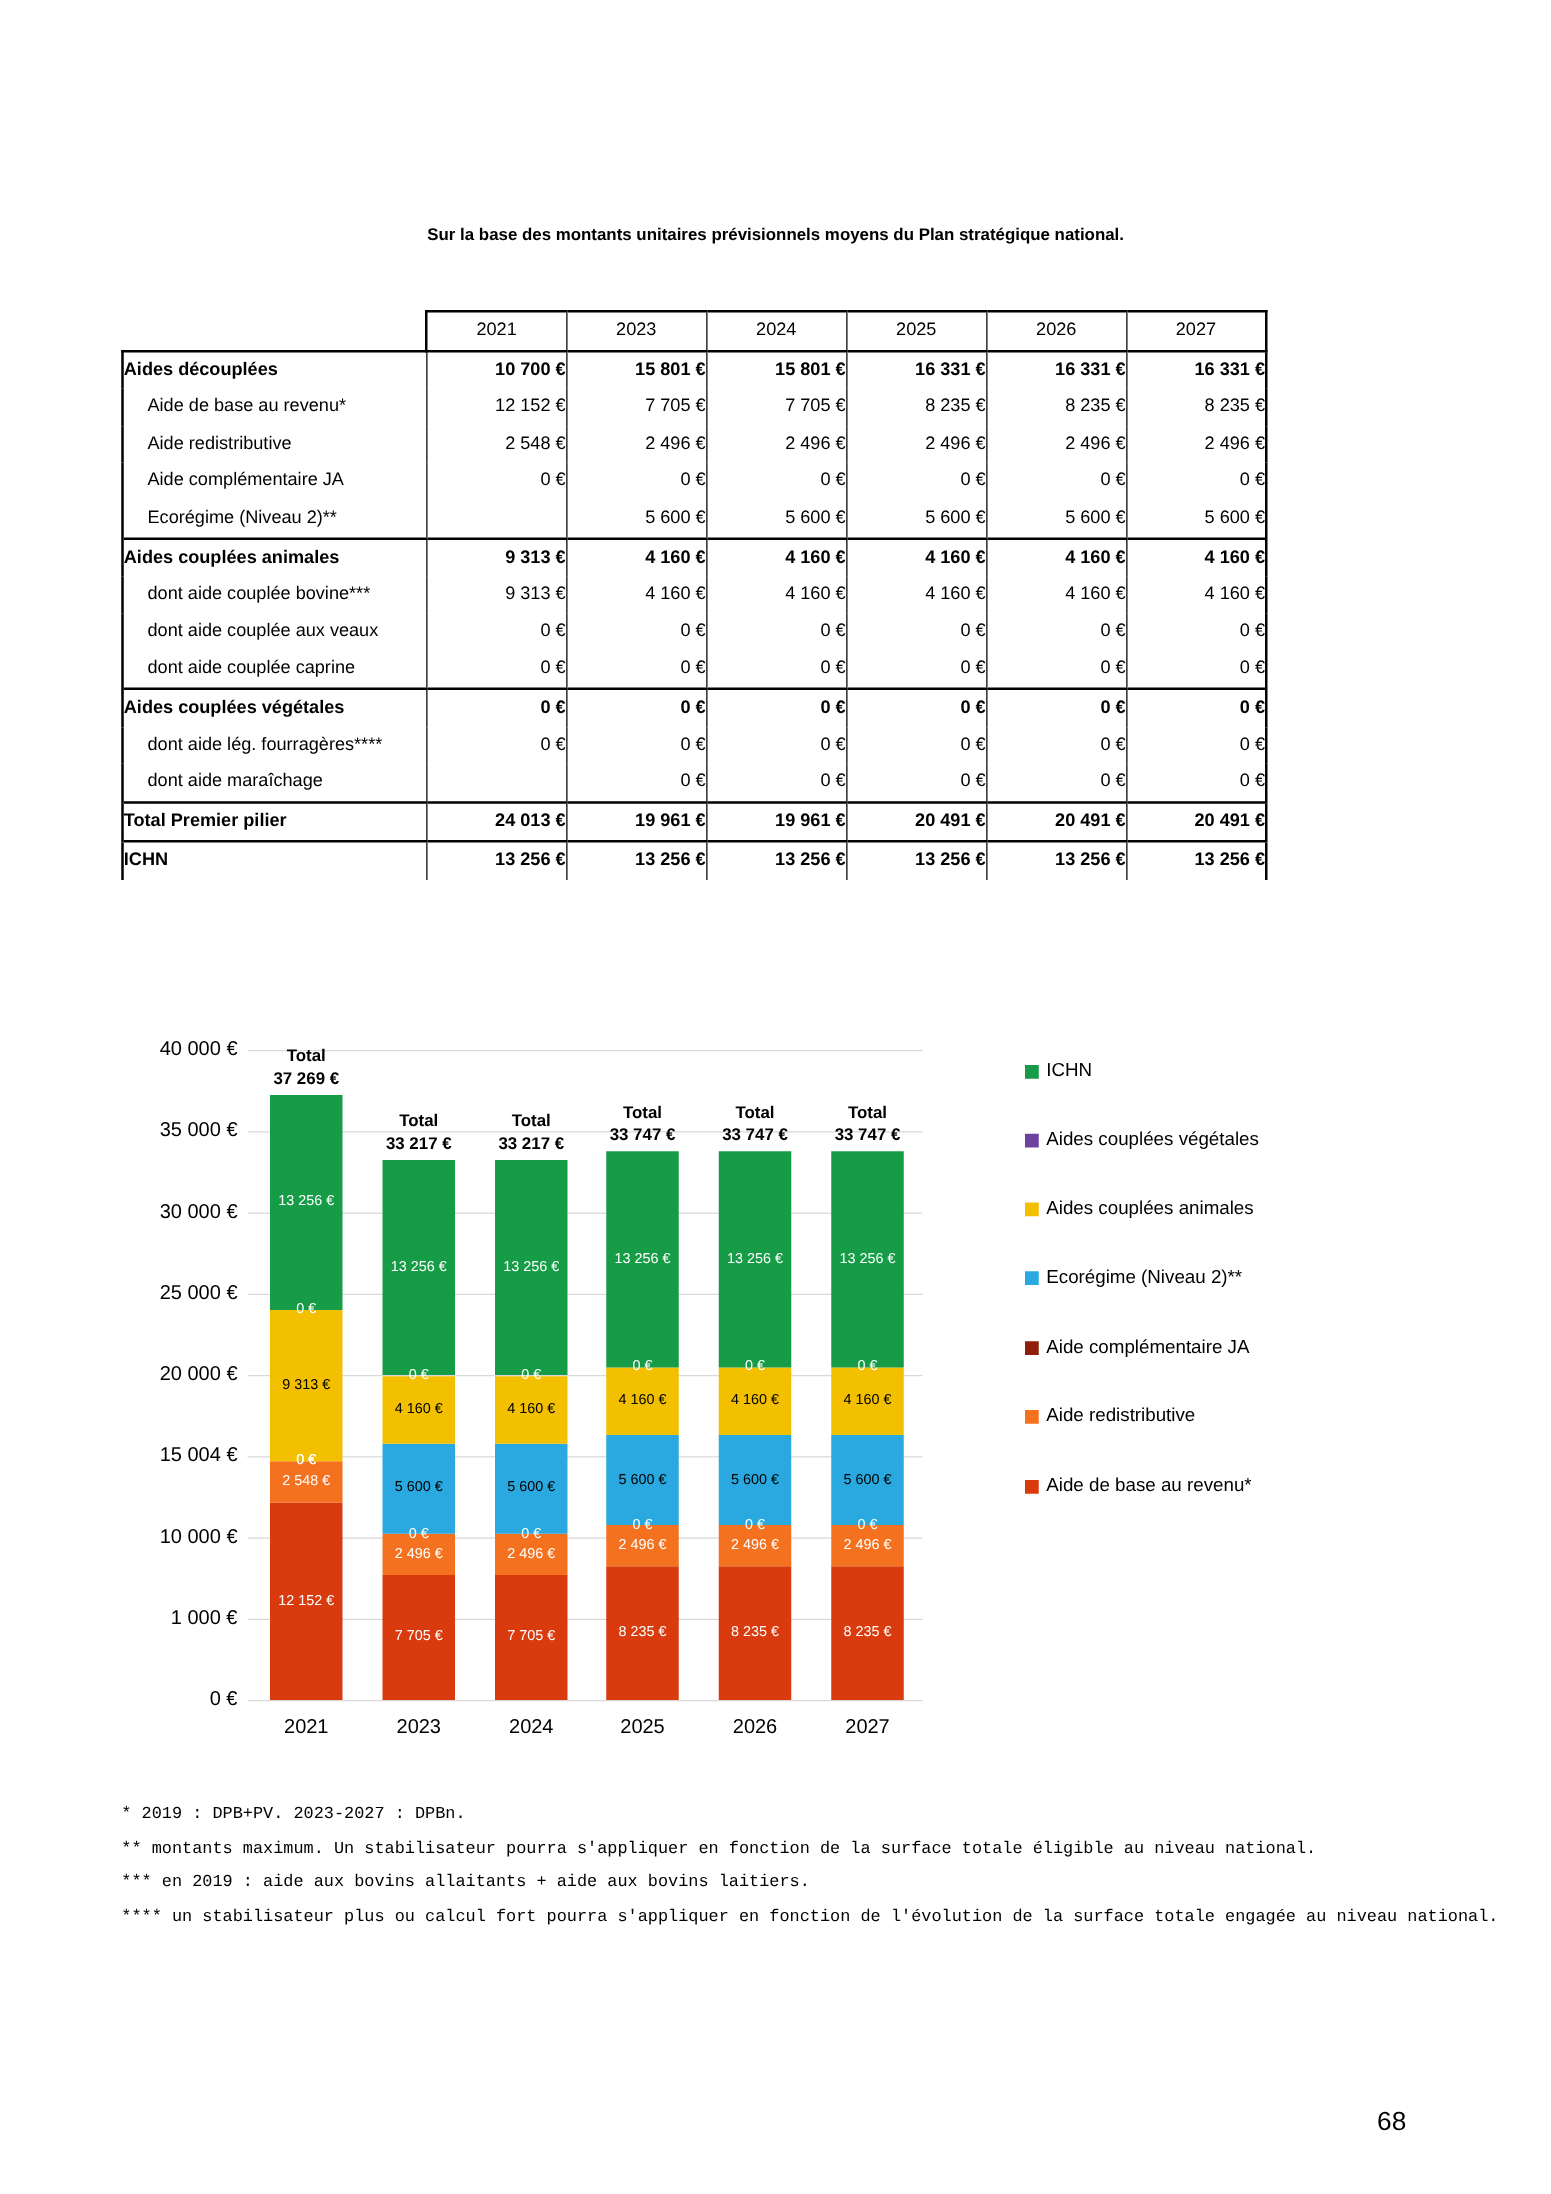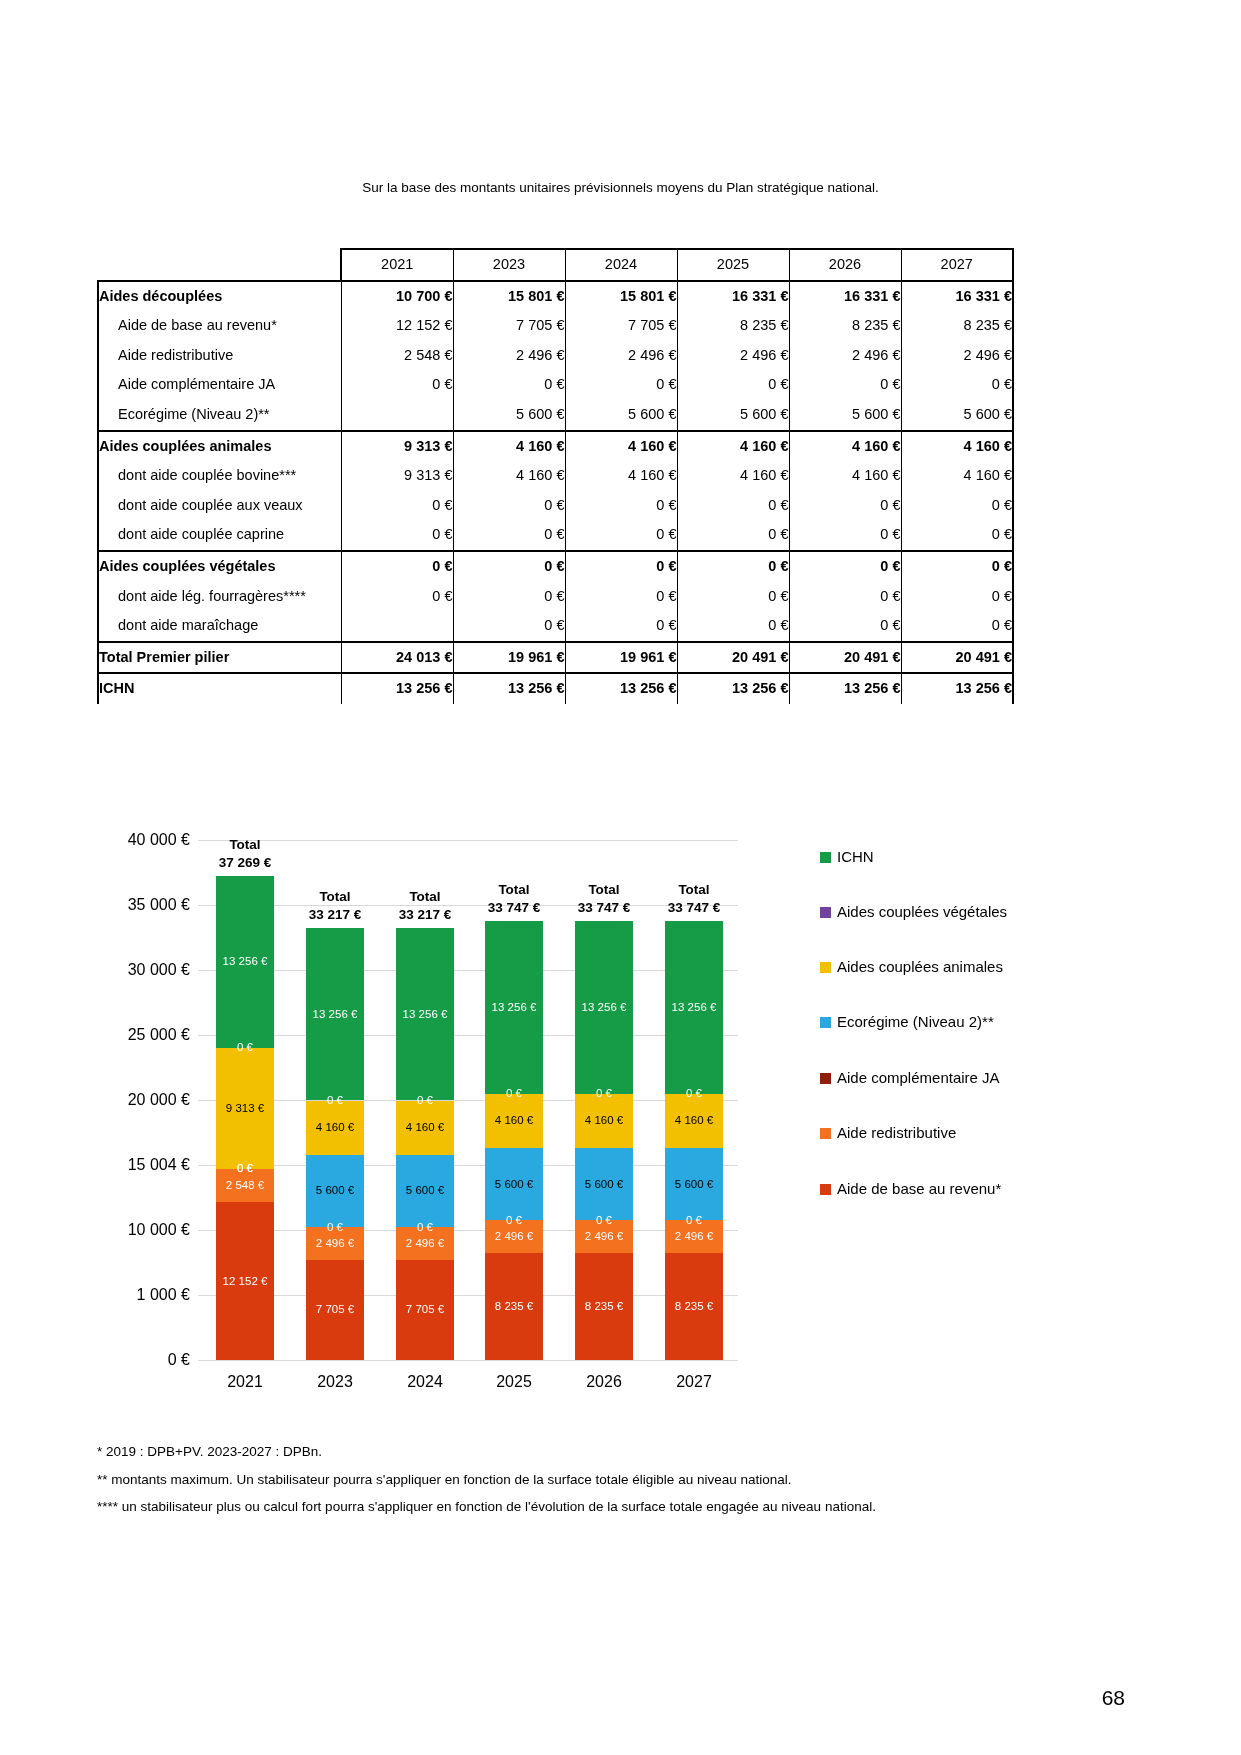--- a/index.html
+++ b/index.html
@@ -2,21 +2,21 @@
 <html><head>
 <meta charset="utf-8">
 <style>
   html,body{margin:0;padding:0;background:#fff;}
   body{font-family:"Liberation Sans",sans-serif;color:#000;}
   .page{position:relative;width:1241px;height:1755px;background:#fff;overflow:hidden;}
 
   .title{position:absolute;top:110px;left:0;width:100%;text-align:center;
          font-size:31px;font-weight:bold;letter-spacing:0.2px;}
   .subtitle{position:absolute;left:0;width:100%;text-align:center;font-size:13.5px;}
-  .sub1{top:180px;}
+  .sub1{top:180px;font-weight:bold;}
   .sub2{top:206px;}
 
   .table-wrap{position:absolute;left:97px;top:248px;}
   table.aids{border-collapse:collapse;table-layout:fixed;font-size:14.5px;}
   table.aids th,table.aids td{padding:0;height:29.6px;line-height:29.6px;
       white-space:nowrap;overflow:hidden;font-weight:normal;}
   th.corner{border:none;}
   th.year{font-weight:bold;text-align:center;border-top:2px solid #000;
       border-bottom:2px solid #000;border-left:1px solid #000;border-right:1px solid #000;}
   th.year.first{border-left:2px solid #000;}
@@ -34,21 +34,21 @@
   .ylabel{position:absolute;left:50px;width:140px;text-align:right;font-size:16px;line-height:20px;}
   .xlabel{position:absolute;width:90px;text-align:center;font-size:16px;line-height:20px;}
   .bar-seg{position:absolute;}
   .seg-label{position:absolute;font-size:11.5px;line-height:13px;text-align:center;}
   .total-line{position:absolute;width:110px;text-align:center;font-weight:bold;
       font-size:13.5px;line-height:18px;}
   .legend-marker{position:absolute;left:820px;width:11px;height:11px;}
   .legend-label{position:absolute;left:837px;font-size:15px;line-height:20px;white-space:nowrap;}
 
   .footnotes{position:absolute;left:97px;top:1438px;font-size:13.5px;}
-  .footnote{height:27.7px;line-height:27.7px;white-space:nowrap;}
+  .footnote{height:27.7px;line-height:27.7px;white-space:nowrap;font-family:Liberation Mono, monospace;}
 
   .page-number{position:absolute;left:1040px;top:1686px;width:85px;text-align:right;font-size:21px;}
 </style>
 </head>
 <body>
 
 <div class="page">
   <div class="subtitle sub1">Sur la base des montants unitaires prévisionnels moyens du Plan stratégique national.</div>
 
   <div class="table-wrap" id="table-wrap">
@@ -324,17 +324,18 @@
       <div class="legend-label" style="top: 238px;">Aide complémentaire JA</div>
       <div class="legend-marker" style="top: 298px; background: rgb(244, 113, 31);"></div>
       <div class="legend-label" style="top: 293px;">Aide redistributive</div>
       <div class="legend-marker" style="top: 354px; background: rgb(217, 58, 14);"></div>
       <div class="legend-label" style="top: 349px;">Aide de base au revenu*</div>
     </div>
 
   <div class="footnotes" id="footnotes">
       <div class="footnote">* 2019 : DPB+PV. 2023-2027 : DPBn.</div>
       <div class="footnote">** montants maximum. Un stabilisateur pourra s'appliquer en fonction de la surface totale éligible au niveau national.</div>
+      <div class="footnote">*** en 2019 : aide aux bovins allaitants + aide aux bovins laitiers.</div>
       <div class="footnote">**** un stabilisateur plus ou calcul fort pourra s'appliquer en fonction de l'évolution de la surface totale engagée au niveau national.</div>
     </div>
 
   <div class="page-number">68</div>
 </div>
 
 </body></html>

